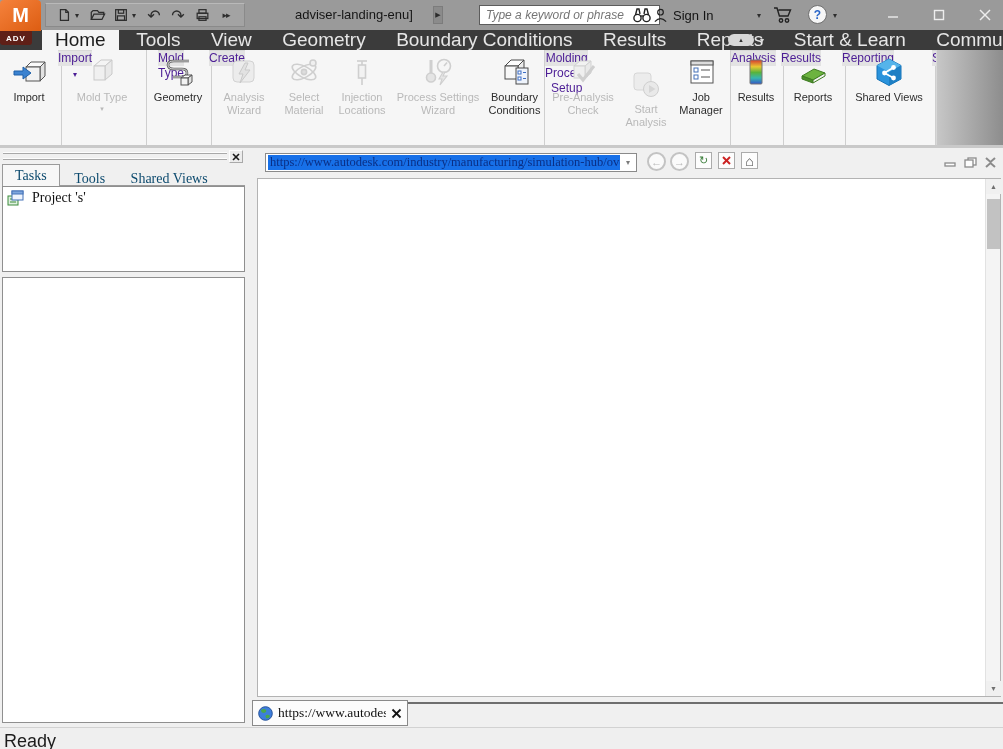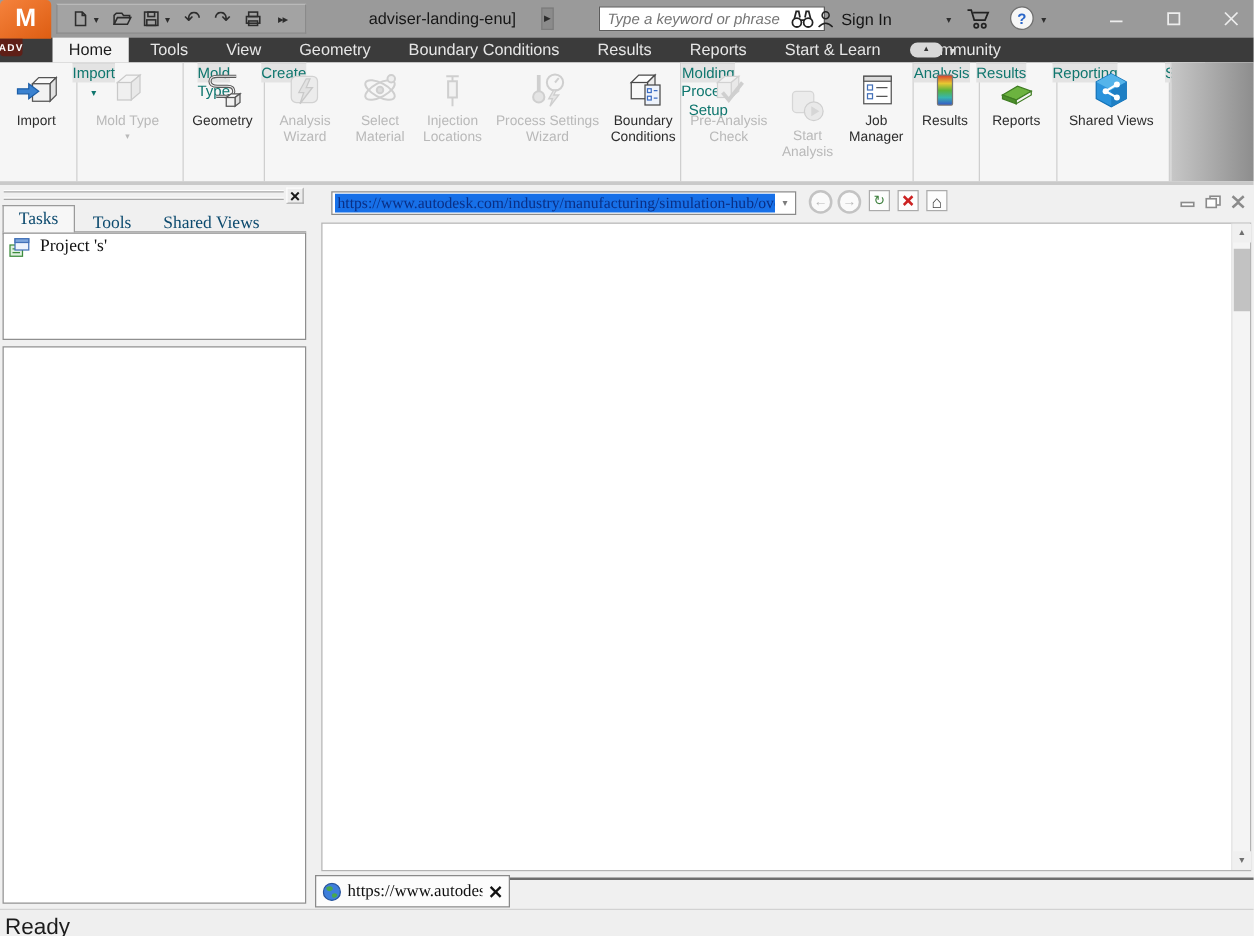--- a/index.html
+++ b/index.html
@@ -4,21 +4,21 @@
 <style>
   * { margin:0; padding:0; box-sizing:border-box; }
   html,body { width:1003px; height:749px; overflow:hidden; font-family:"Liberation Sans",sans-serif; }
   .app { position:relative; width:1003px; height:749px; background:#f0f0f0; }
 
   
   .titlebar { position:absolute; left:0; top:0; width:1003px; height:30px; background:#9a9a9a; }
   .logo { position:absolute; left:0; top:0; width:41px; height:46px; z-index:30; }
   .logo .mbox { width:41px; height:31px; background:linear-gradient(145deg,#f5823c,#dd5d12); border-radius:4px 4px 0 0;
     display:flex; align-items:center; justify-content:center; color:#fff; font-size:20px; font-weight:bold; }
-  .logo .adv { width:18px; height:14px; background:#5f1f17; border-radius:0 0 3px 3px; color:#fff; font-size:8px; font-weight:bold;
+  .logo .adv { width:32px; height:14px; background:#5f1f17; border-radius:0 0 3px 3px; color:#fff; font-size:8px; font-weight:bold;
     display:flex; align-items:center; justify-content:center; letter-spacing:1px; }
   .qat { position:absolute; left:45px; top:3px; height:24px; display:flex; align-items:center; gap:4px; padding:0 8px;
     background:#a3a3a3; border:1px solid #8a8a8a; border-top-color:#b9b9b9; }
   .qat .qi { width:20px; height:20px; display:flex; align-items:center; justify-content:center; color:#2d2d2d; font-size:14px; }
   .qat .qcaret { font-size:8px; color:#2d2d2d; width:8px; margin-left:-3px; }
   .qat svg { stroke:#2d2d2d; fill:none; stroke-width:1.4; }
   .winTitle { position:absolute; left:295px; top:7px; font-size:13px; color:#161616; }
   .titleArrow { position:absolute; left:433px; top:6px; width:10px; height:18px; background:#8b8b8b; color:#2c2c2c; font-size:7px;
     display:flex; align-items:center; justify-content:center; border:1px solid #7c7c7c; }
   .searchbox { position:absolute; left:447px; top:5px; width:181px; height:20px; }
@@ -28,31 +28,31 @@
   .signin { position:absolute; left:653px; top:4px; height:22px; display:flex; align-items:center; gap:5px; color:#141414; font-size:13px; }
   .tCaret { position:absolute; top:11px; font-size:8px; color:#2e2e2e; }
   .cartIc { position:absolute; left:773px; top:5px; }
   .helpIc { position:absolute; left:808px; top:5px; width:19px; height:19px; border-radius:50%; background:#f6f6f6;
     border:1.5px solid #6f6f6f; display:flex; align-items:center; justify-content:center; color:#2a66c8; font-weight:bold; font-size:12px; }
   .winBtn { position:absolute; top:0; width:34px; height:30px; display:flex; align-items:center; justify-content:center; }
   .winBtn svg { stroke:#ededed; stroke-width:1.4; fill:none; }
 
   
   .tabbar { position:absolute; left:0; top:30px; width:1003px; height:20px; background:#3b3b3b; white-space:nowrap; padding-left:42px; }
-  .tab { display:inline-block; padding:0 13px; line-height:20px; font-size:13px; color:#e6e6e6; }
+  .tab { display:inline-block; padding:0 13px; line-height:20px; font-size:19px; color:#e6e6e6; }
   .tab.active { background:#f4f4f4; color:#1b1b1b; }
   .pill { position:absolute; left:728px; top:4px; width:26px; height:12px; background:#d8d8d8; border-radius:6px;
     display:flex; align-items:center; justify-content:center; font-size:6px; color:#333; }
   .pillCaret { position:absolute; left:760px; top:6px; font-size:8px; color:#dcdcdc; }
 
   
   .ribbon { position:absolute; left:0; top:50px; width:1003px; height:95px; background:#f6f6f6; display:flex; }
   .rgroup { height:95px; display:flex; border-right:1px solid #cfcfcf; }
   .grpBody { height:79px; display:flex; justify-content:center; }
-  .glabel { height:16px; background:#e3e3e3; border-top:1px solid #d8d8d8; font-size:12px; color:#0f766e;
+  .glabel { height:16px; background:#e3e3e3; border-top:1px solid #d8d8d8; font-size:12px; color:#4c1d95;
     text-align:center; line-height:15px; }
   .glabel .gc { font-size:8px; }
   .rbtn { display:flex; flex-direction:column; align-items:center; padding-top:3px; background:none; border:none;
     font-family:"Liberation Sans",sans-serif; cursor:default; }
   .ricon { height:38px; display:flex; align-items:center; justify-content:center; }
   .rlbl { font-size:11px; line-height:13px; color:#2d2d2d; text-align:center; }
   .dis .rlbl { color:#b9b9b9; }
   .mtCaret { font-size:7px; color:#b9b9b9; margin-top:1px; }
   .rgrad { flex:1; background:linear-gradient(to right,#c7c7c7,#8d8d8d); border-left:1px solid #d8d8d8; }
   .ribbonEdge { position:absolute; left:0; top:145px; width:1003px; height:3px; background:#c9c9c9; }

